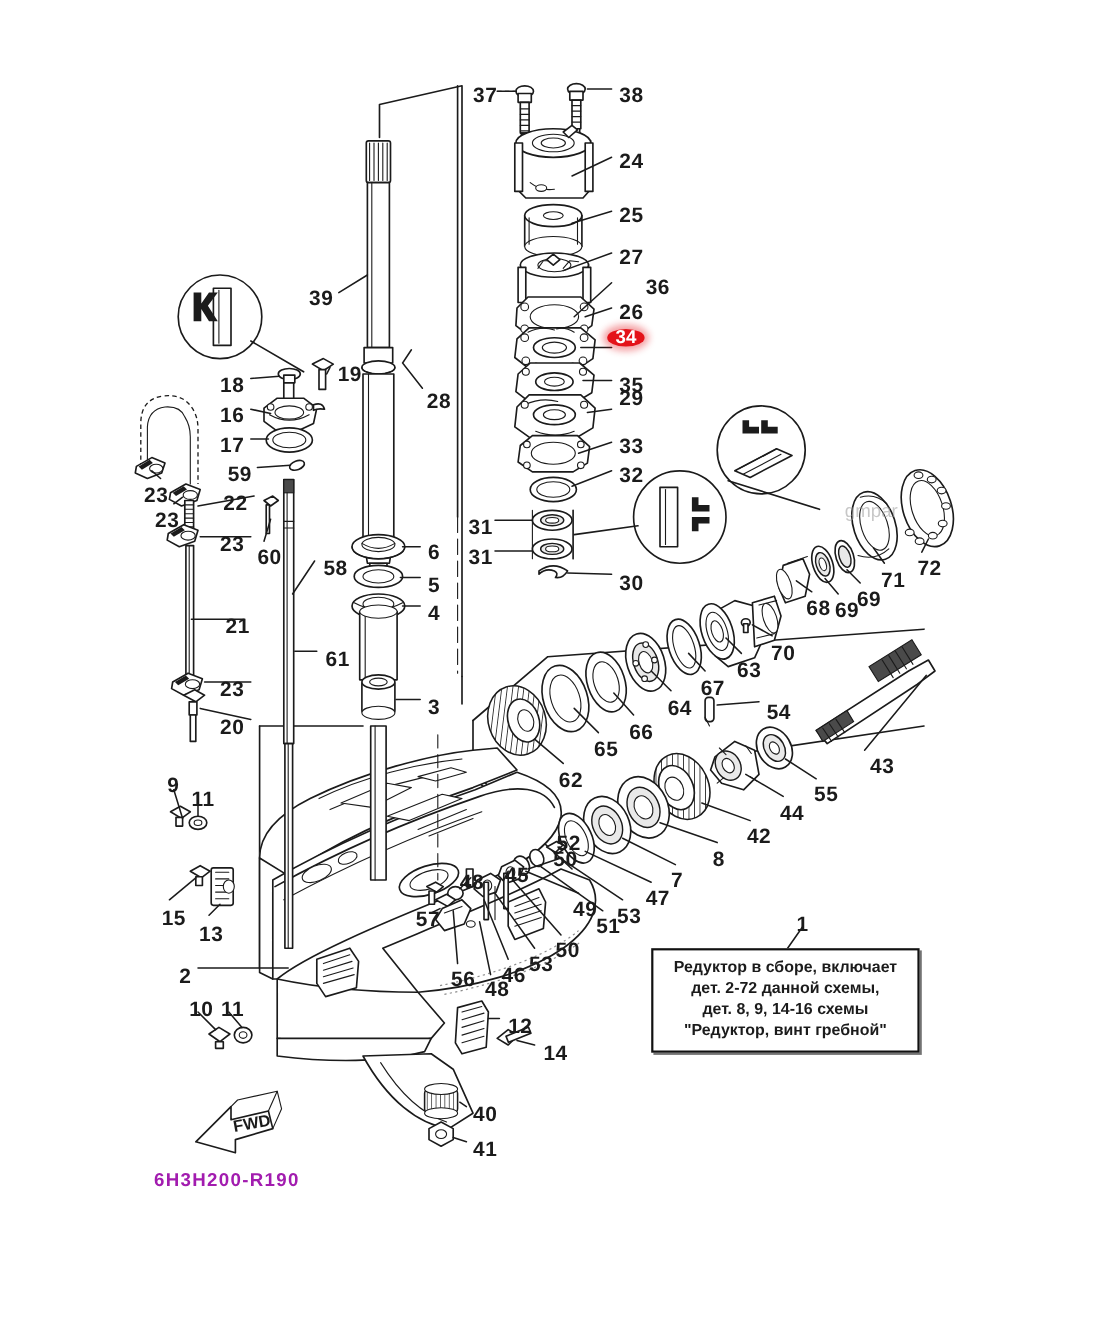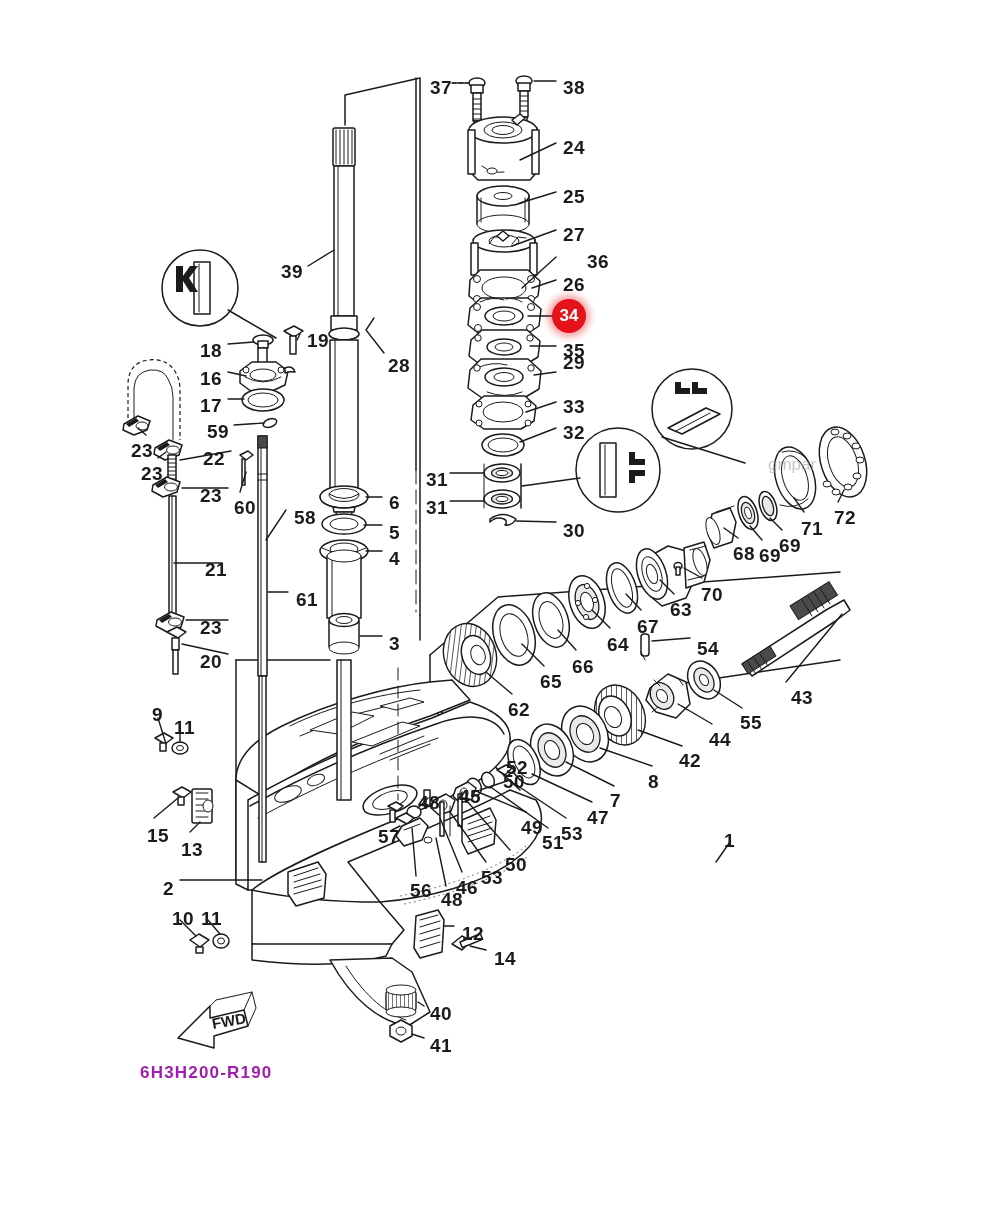--- a/index.html
+++ b/index.html
@@ -26,21 +26,21 @@
     line-height:19px;
     color:#1b1b1b;
     white-space:nowrap;
     letter-spacing:0.5px;
     user-select:none;
   }
 
   
   .badge{
     position:absolute;
-    width:34px;height:34px;
+    width:34px;height:16px;
     border-radius:50%;
     background:#e41219;
     box-shadow:0 0 7px 4px rgba(232,20,26,.45);
     color:#ffffff;
     font-family:"Liberation Sans", sans-serif;
     font-weight:bold;
     font-size:17px;
     display:flex;align-items:center;justify-content:center;
     letter-spacing:0;
   }
@@ -829,18 +829,24 @@
       <div class="cal" style="left: 441px; top: 890px;">48</div>
       <div class="cal" style="left: 418px; top: 793px;">48</div>
       <div class="cal" style="left: 459px; top: 787px;">45</div>
       <div class="cal" style="left: 410px; top: 881px;">56</div>
       <div class="cal" style="left: 378px; top: 827px;">57</div>
       <div class="cal" style="left: 724px; top: 831px;">1</div>
     </div>
 
   <div class="badge" id="badge34" style="left: 552px; top: 299px; background: rgb(228, 18, 25); color: rgb(255, 255, 255); box-shadow: rgba(228, 18, 25, 0.4) 0px 0px 7px 4px;">34</div>
 
+  <div id="notebox">
+    <div class="nl">Редуктор в сборе, включает</div>
+    <div class="nl">дет. 2-72 данной схемы,</div>
+    <div class="nl">дет. 8, 9, 14-16 схемы</div>
+    <div class="nl">"Редуктор, винт гребной"</div>
+  </div>
 
   <div id="dcode">6H3H200-R190</div>
 
   <div class="wm" style="left:768px;top:455px;">gmpar</div>
 
 </div>
 
 </body></html>

